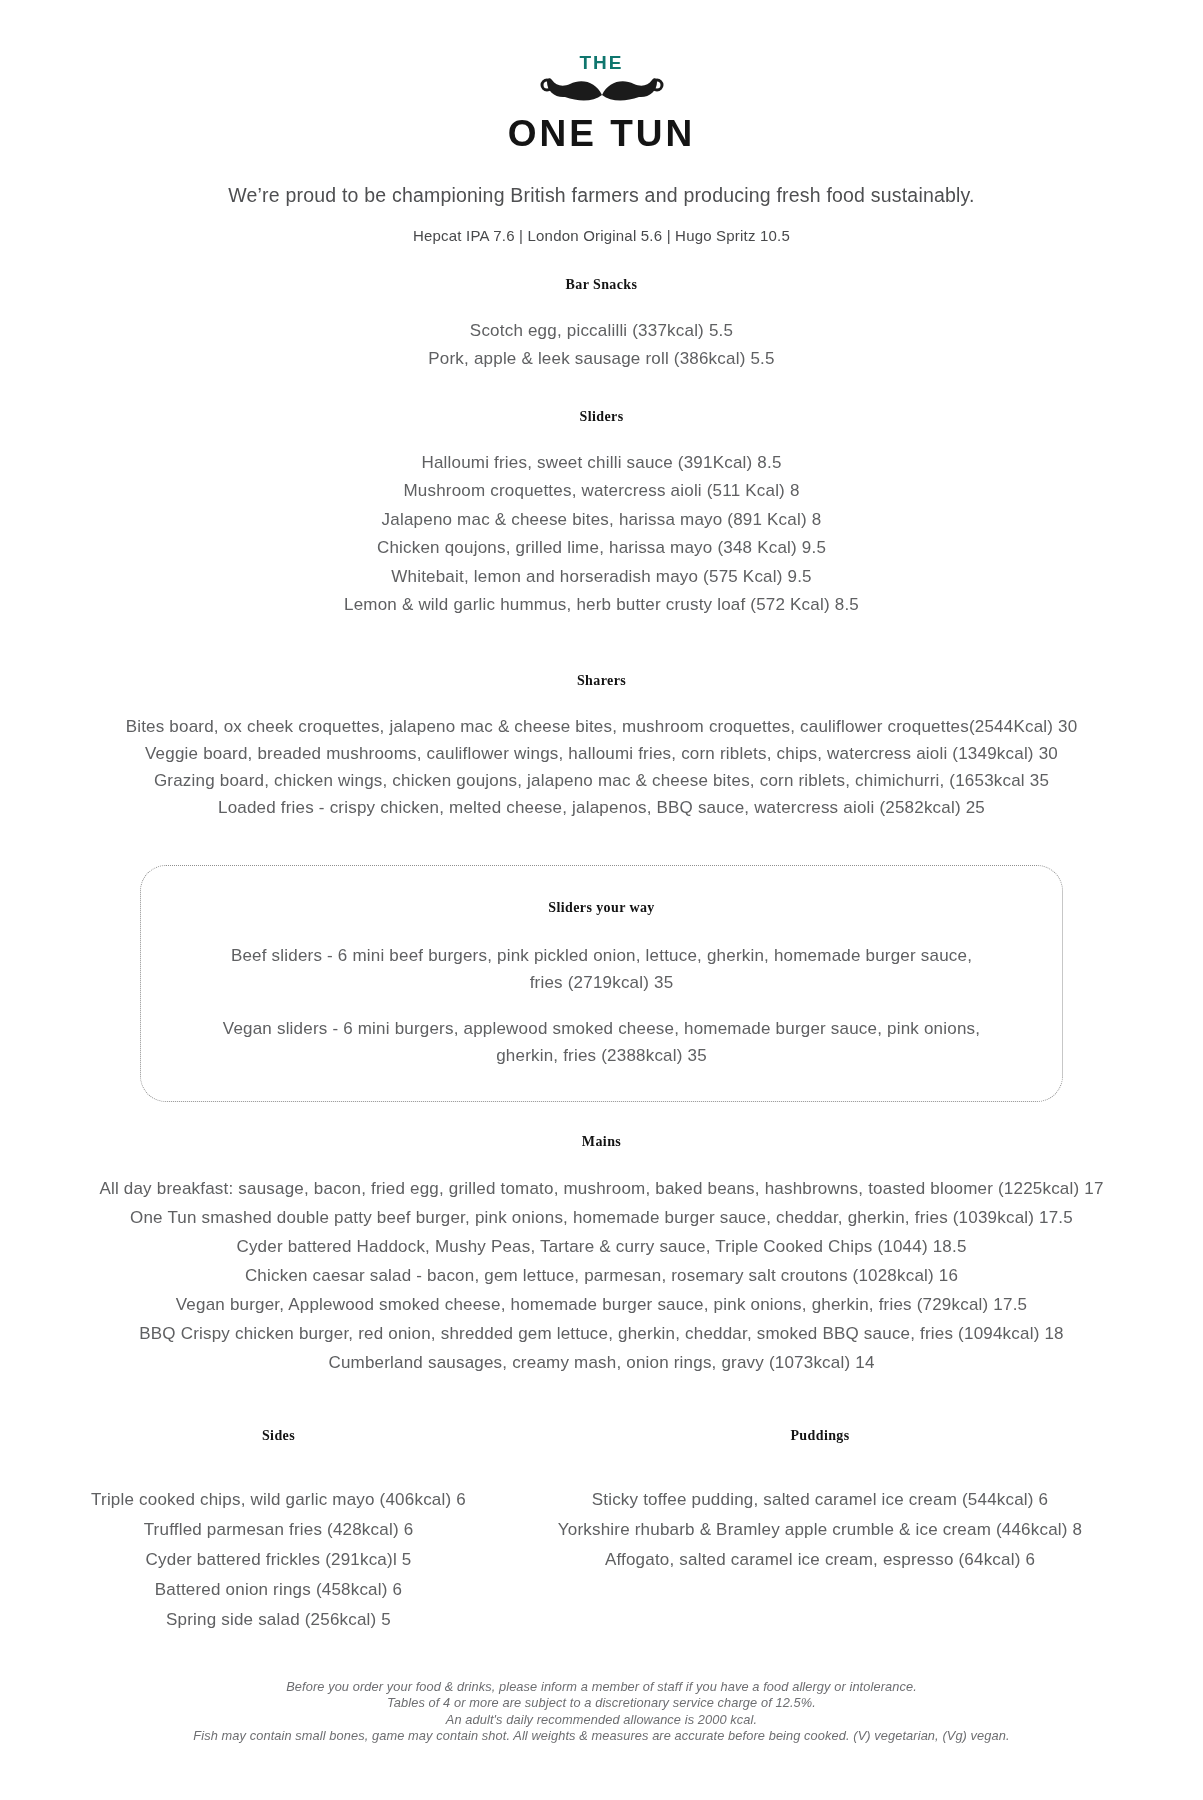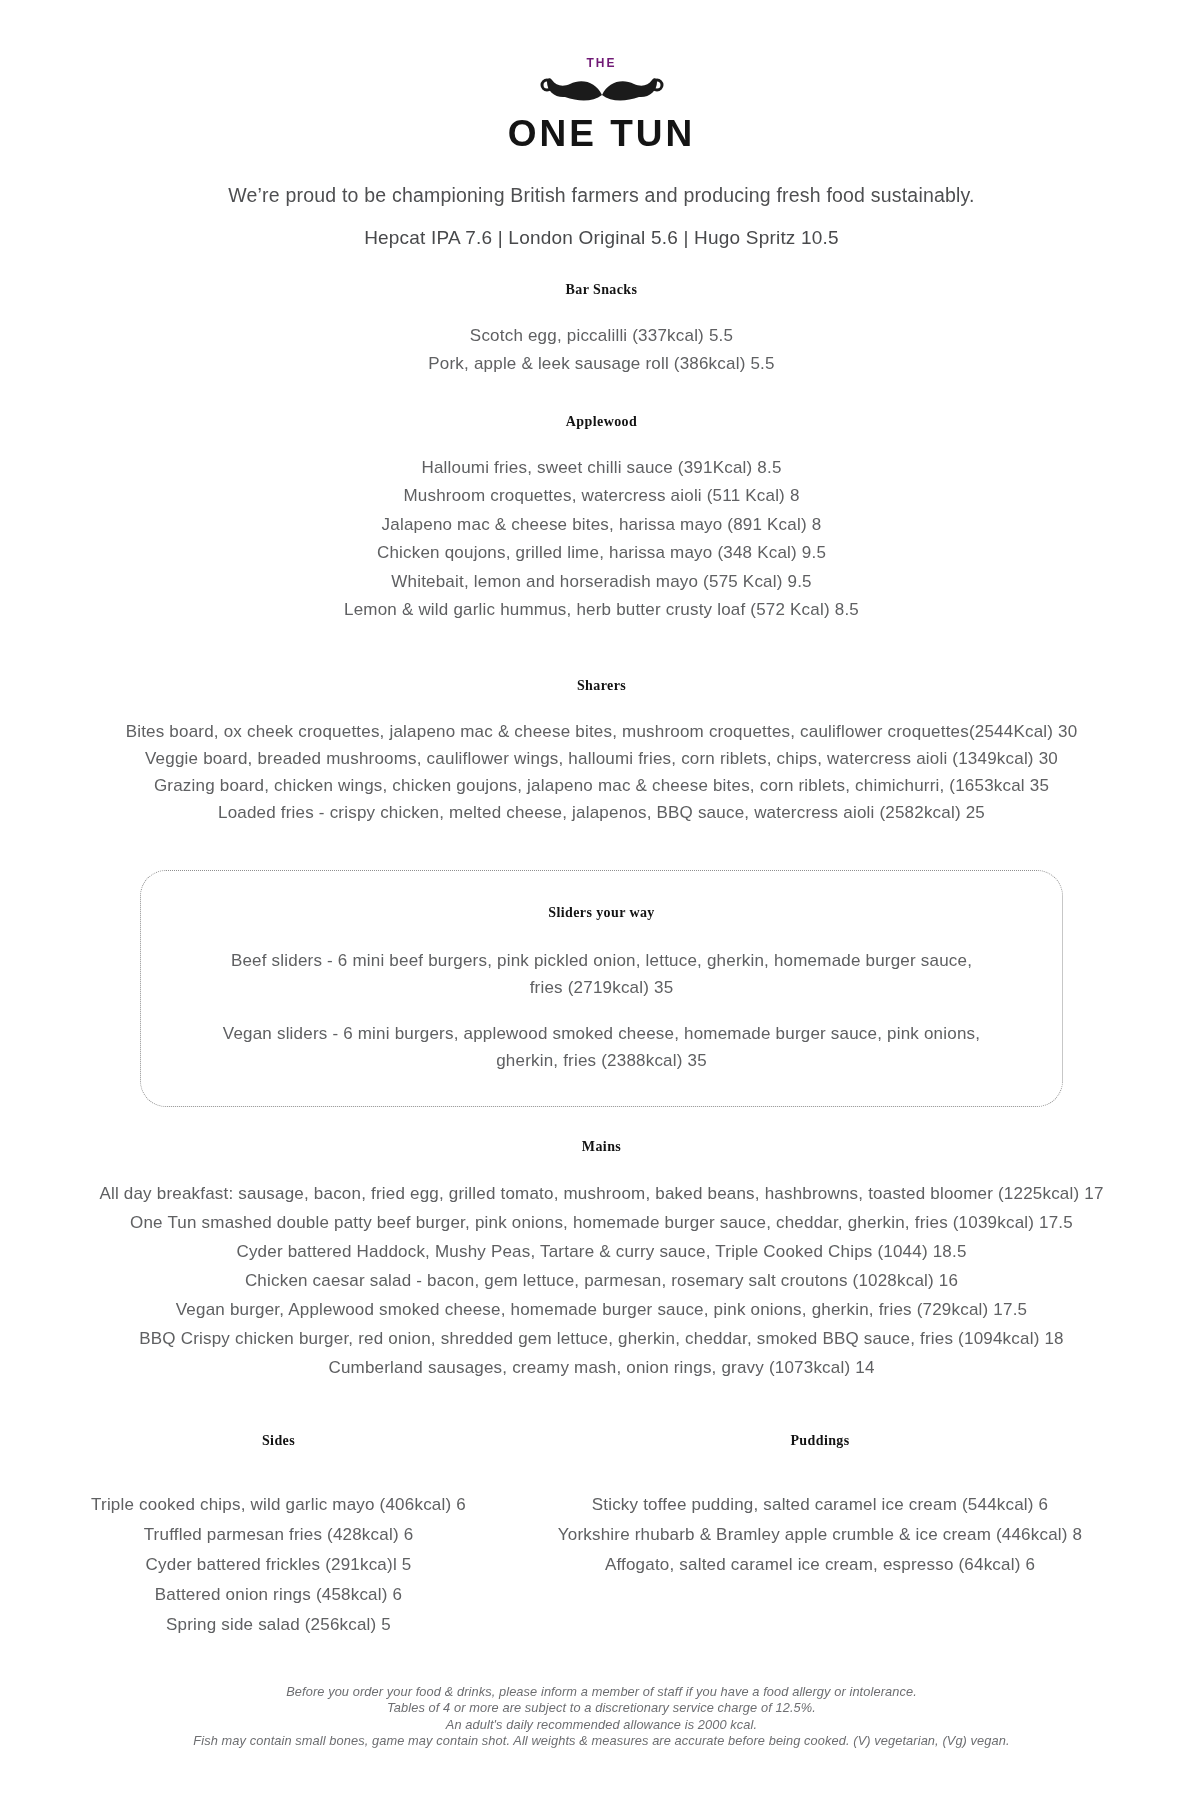--- a/index.html
+++ b/index.html
@@ -5,26 +5,26 @@
   html,body{margin:0;padding:0;}
   body{
     width:1203px;height:1800px;background:#ffffff;overflow:hidden;
     font-family:"Liberation Sans",sans-serif;color:#5f6062;
     -webkit-font-smoothing:antialiased;
   }
   .center{text-align:center;}
 
   
   .logo{padding-top:54px;text-align:center;}
-  .logo-the{font-size:12px;font-weight:800;letter-spacing:2px;color:#701a75;line-height:18px;}
+  .logo-the{font-size:19px;font-weight:800;letter-spacing:2px;color:#0f766e;line-height:18px;}
   .logo-mustache{display:block;margin:2px auto -2px;}
   .logo-name{font-size:37px;font-weight:800;letter-spacing:3px;color:#141414;line-height:40px;}
 
   .tagline{margin-top:30px;font-size:19.5px;font-weight:300;color:#4e4f51;letter-spacing:0.2px;}
-  .drinks{margin-top:14px;font-size:19px;font-weight:400;color:#48494b;letter-spacing:0.2px;}
+  .drinks{margin-top:14px;font-size:15px;font-weight:400;color:#48494b;letter-spacing:0.2px;}
 
   .sec-title{
     font-family:"Liberation Serif","DejaVu Serif",serif;
     font-weight:700;font-size:14px;color:#131313;letter-spacing:0.4px;
     text-align:center;line-height:26px;
   }
   .mt-barsnacks{margin-top:28px;}
   .mt-starters{margin-top:30px;}
   .mt-sharers{margin-top:48px;}
   .mt-mains{margin-top:27px;}
@@ -81,21 +81,21 @@
 <section>
   <h2 class="sec-title mt-barsnacks">Bar Snacks</h2>
   <div class="items">
 
   <div class="item">Scotch egg, piccalilli (337kcal) 5.5</div>
       <div class="item">Pork, apple &amp; leek sausage roll  (386kcal) 5.5</div>
     </div>
 </section>
 
 <section>
-  <h2 class="sec-title mt-starters">Applewood</h2>
+  <h2 class="sec-title mt-starters">Sliders</h2>
   <div class="items">
 
   <div class="item">Halloumi fries, sweet chilli sauce (391Kcal) 8.5</div>
       <div class="item">Mushroom croquettes, watercress aioli (511 Kcal) 8</div>
       <div class="item">Jalapeno mac &amp; cheese bites, harissa mayo  (891 Kcal) 8</div>
       <div class="item">Chicken qoujons, grilled lime, harissa mayo  (348 Kcal) 9.5</div>
       <div class="item">Whitebait, lemon and horseradish mayo (575 Kcal) 9.5</div>
       <div class="item">Lemon &amp; wild garlic hummus, herb butter crusty loaf (572 Kcal) 8.5</div>
     </div>
 </section>

